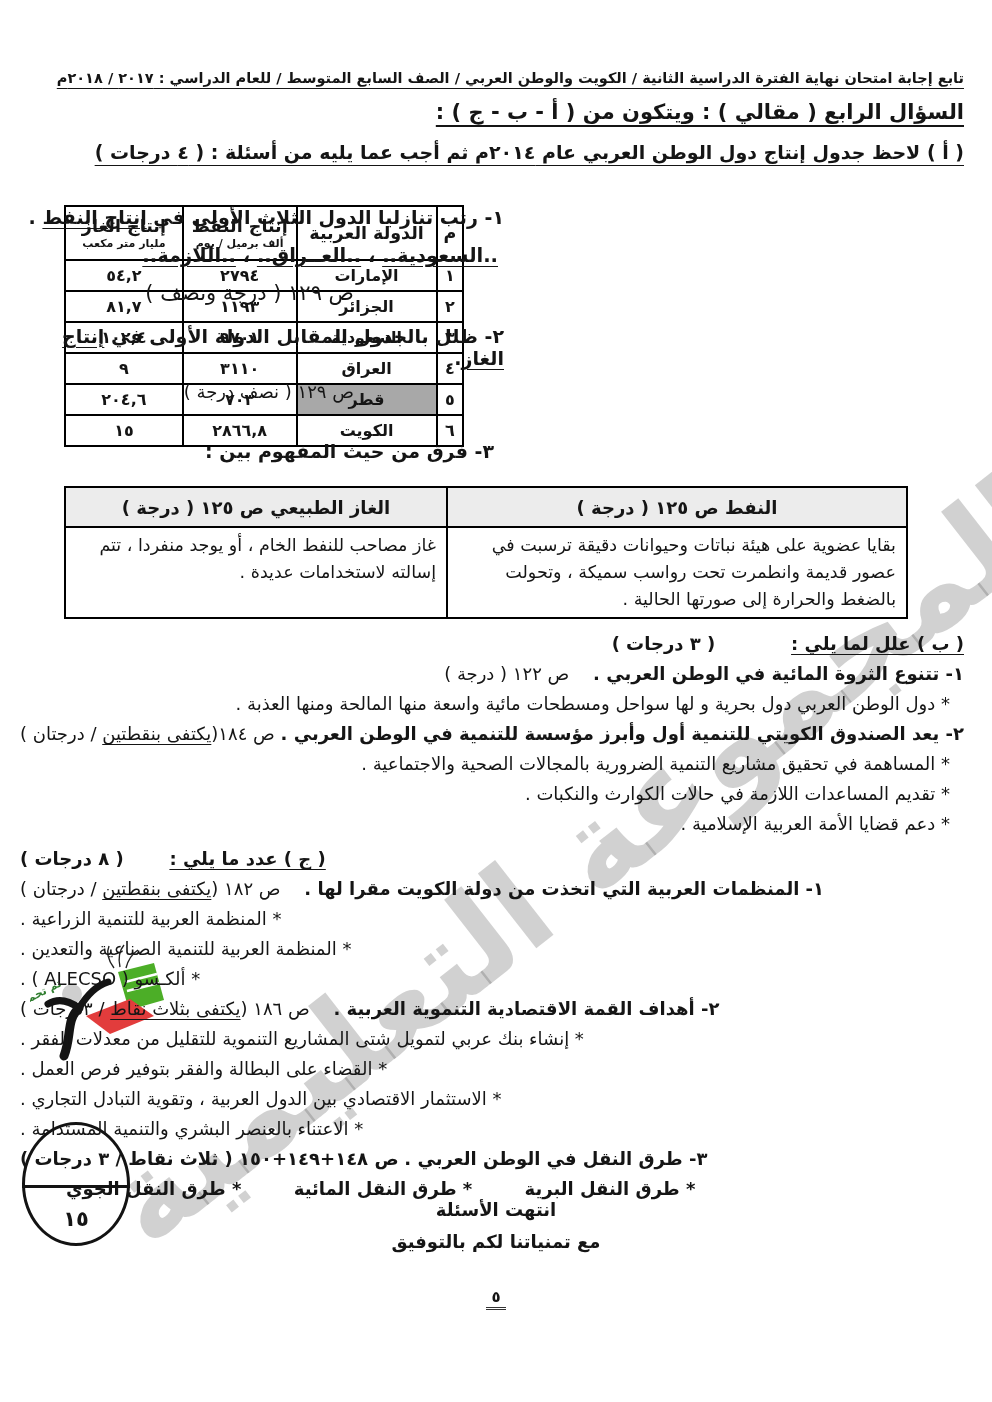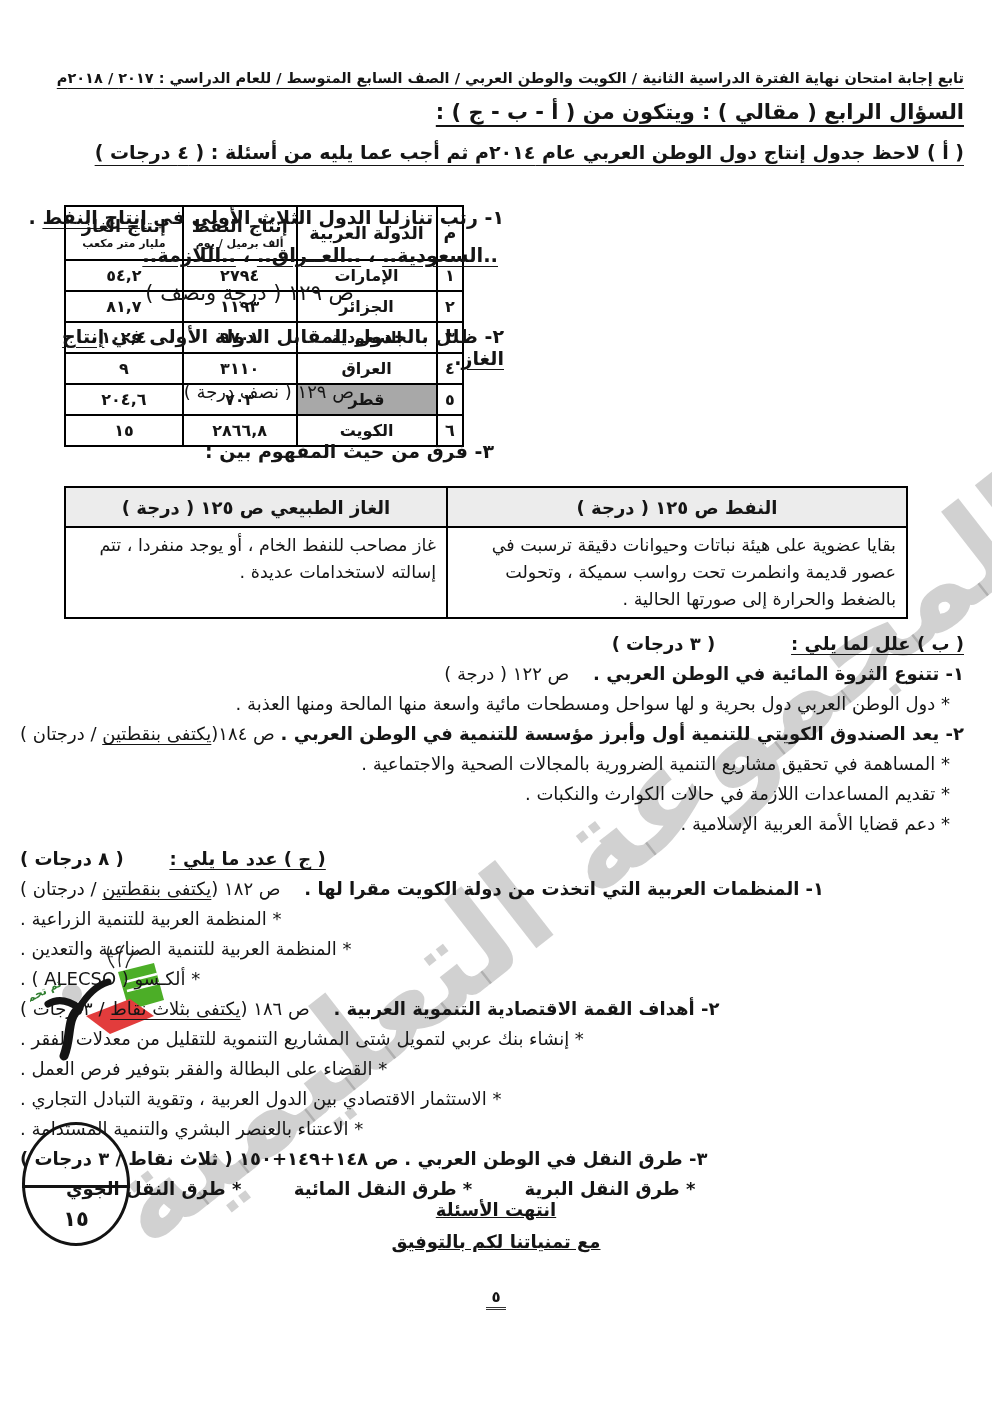--- a/index.html
+++ b/index.html
@@ -53,21 +53,21 @@
   .partb{top:629px;right:28px;left:20px;line-height:30px;font-size:18px;text-align:right;}
   .partc{top:844px;right:28px;left:20px;line-height:30px;font-size:18px;text-align:left;}
   .gap70{margin-right:70px;}
   .gap40{margin-right:40px;}
   .gap18{margin-right:18px;}
   .bullet{padding-right:14px;}
   .inline-answers{padding-right:95px;font-weight:bold;}
   .inline-answers span{margin-left:46px;}
 
   
-  .endnote{top:1194px;right:0;left:0;text-align:center;font-weight:bold;font-size:18px;line-height:32px;text-decoration:underline;}
+  .endnote{top:1194px;right:0;left:0;text-align:center;font-weight:bold;font-size:18px;line-height:32px;}
   .pagenum{top:1288px;right:0;left:0;text-align:center;font-size:15px;font-weight:bold;}
   .pagenum span{border-bottom:3px double #333;padding:0 5px 1px;}
 
   
   .stamp{top:1122px;right:862px;width:102px;height:118px;border:3.5px solid #131313;border-radius:50%;}
   .stamp .bar{position:absolute;top:51%;right:-3px;left:-3px;height:3px;background:#131313;}
   .stamp .val{position:absolute;bottom:12px;right:0;left:0;text-align:center;font-weight:bold;font-size:21px;}
 
   
   .wm-diel{top:470px;left:-160px;width:1400px;transform:rotate(-38deg);transform-origin:80% 0%;

